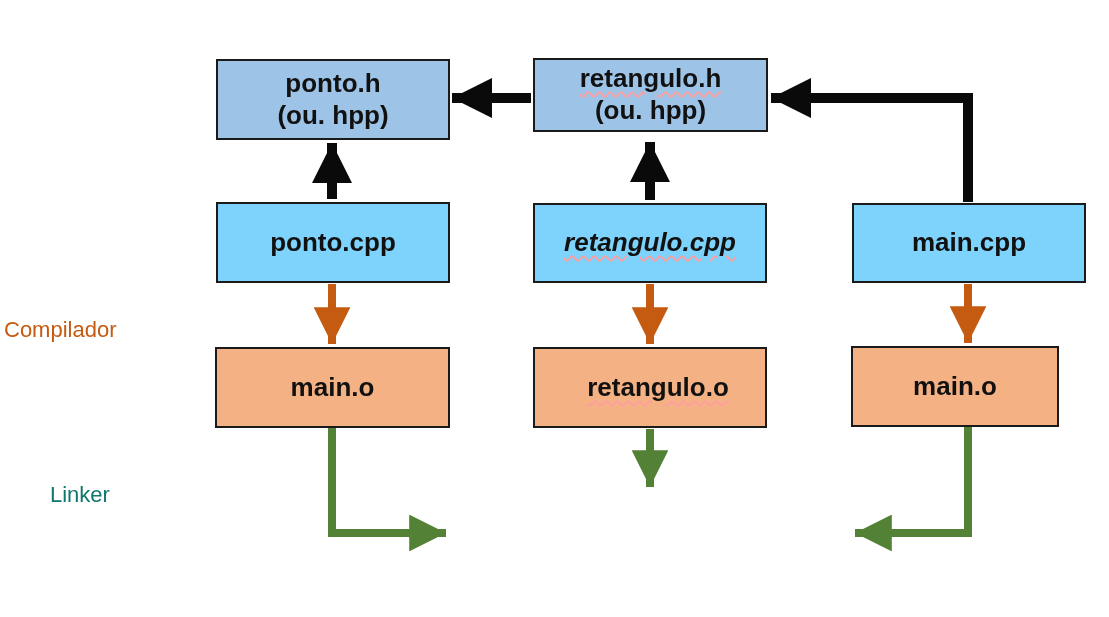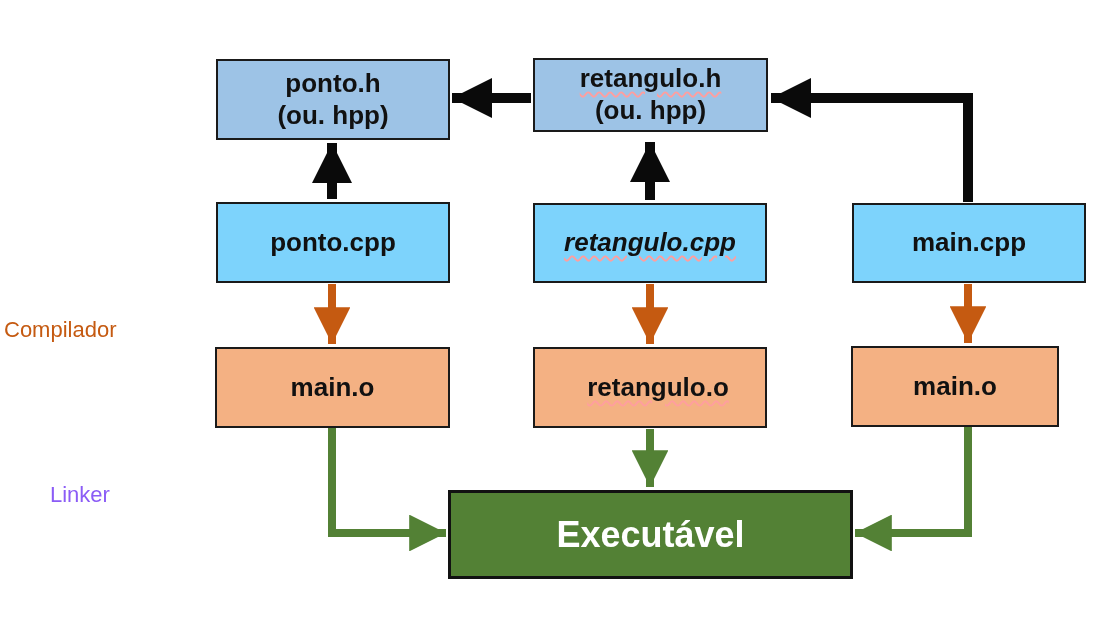--- a/index.html
+++ b/index.html
@@ -27,21 +27,21 @@
     text-decoration-line:underline;
     text-decoration-style:wavy;
     text-decoration-color:#ff9e9e;
     text-decoration-thickness:2px;
     text-underline-offset:4px;
   }
   .stage-label{
     position:absolute;z-index:2;font-weight:400;font-size:22px;white-space:nowrap;margin-top:20px;
   }
   .lbl-compilador{left:4px;top:297px;color:#C55A11;}
-  .lbl-linker{left:50px;top:462px;color:#8b5cf6;}
+  .lbl-linker{left:50px;top:462px;color:#0f766e;}
 </style>
 </head>
 <body>
 
 <div id="canvas">
 
   <svg class="arrows" width="1109" height="617" viewBox="0 0 1109 617">
     <defs>
       <marker id="mBlack" viewBox="0 0 10 10" refX="10" refY="5" markerWidth="4.7" markerHeight="4.0" orient="auto" markerUnits="strokeWidth">
         <path d="M0,0 L10,5 L0,10 Z" fill="#0a0a0a"></path>
@@ -90,20 +90,17 @@
   <div class="node obj" style="left:215px;top:347px;width:235px;height:81px;">
     <span>main.o</span>
   </div>
   <div class="node obj" style="left:533px;top:347px;width:234px;height:81px;padding-left:16px;">
     <span class="squiggle">retangulo.o</span>
   </div>
   <div class="node obj" style="left:851px;top:346px;width:208px;height:81px;">
     <span>main.o</span>
   </div>
 
-  <div class="node exec" style="left:448px;top:490px;width:405px;height:89px;">
-    <span>Executável</span>
-  </div>
 
   <div class="stage-label lbl-compilador">Compilador</div>
   <div class="stage-label lbl-linker">Linker</div>
 
 </div>
 
 </body></html>

